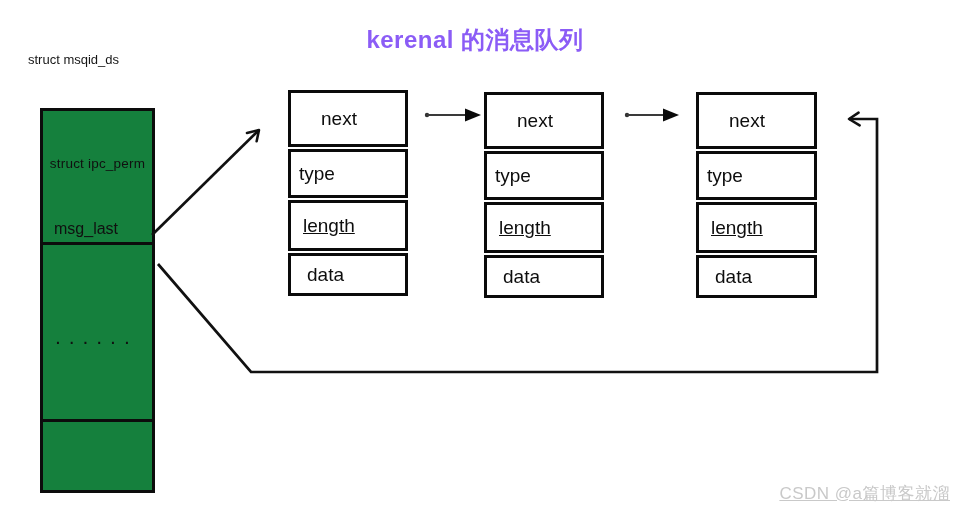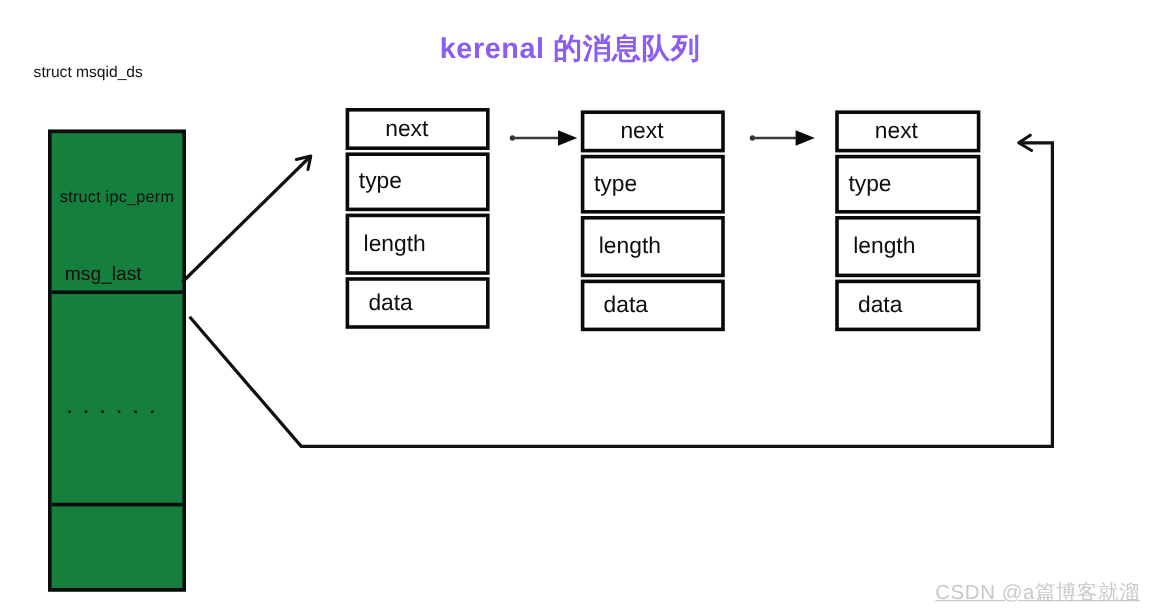--- a/index.html
+++ b/index.html
@@ -32,23 +32,23 @@
   .node{position:absolute;width:120px;}
   .node-3{width:121px;}
   .node-1{left:288px;top:90px;}
   .node-2{left:484px;top:92px;}
   .node-3{left:696px;top:92px;}
   .cell{
     box-sizing:border-box;border:3px solid #0a0a0a;background:#fff;
     display:flex;align-items:center;font-size:19px;color:#0d0d0d;
     margin-bottom:2px;
   }
-  .cell:nth-child(1){height:35px;padding-left:30px;text-align:right;}
+  .cell:nth-child(1){height:57px;padding-left:30px;text-align:right;}
   .cell:nth-child(2){height:49px;padding-left:8px;}
-  .cell:nth-child(3){height:51px;padding-left:12px;}
+  .cell:nth-child(3){height:51px;padding-left:12px;text-decoration:underline;}
   .cell:nth-child(4){height:43px;padding-left:16px;margin-bottom:0;}
   
   .arrows{position:absolute;left:0;top:0;width:960px;height:510px;pointer-events:none;}
   .watermark{
     position:absolute;right:10px;bottom:5px;font-size:17px;color:#c9c9c9;
     letter-spacing:.5px;
     text-decoration:underline;
   }
 </style>
 </head>

